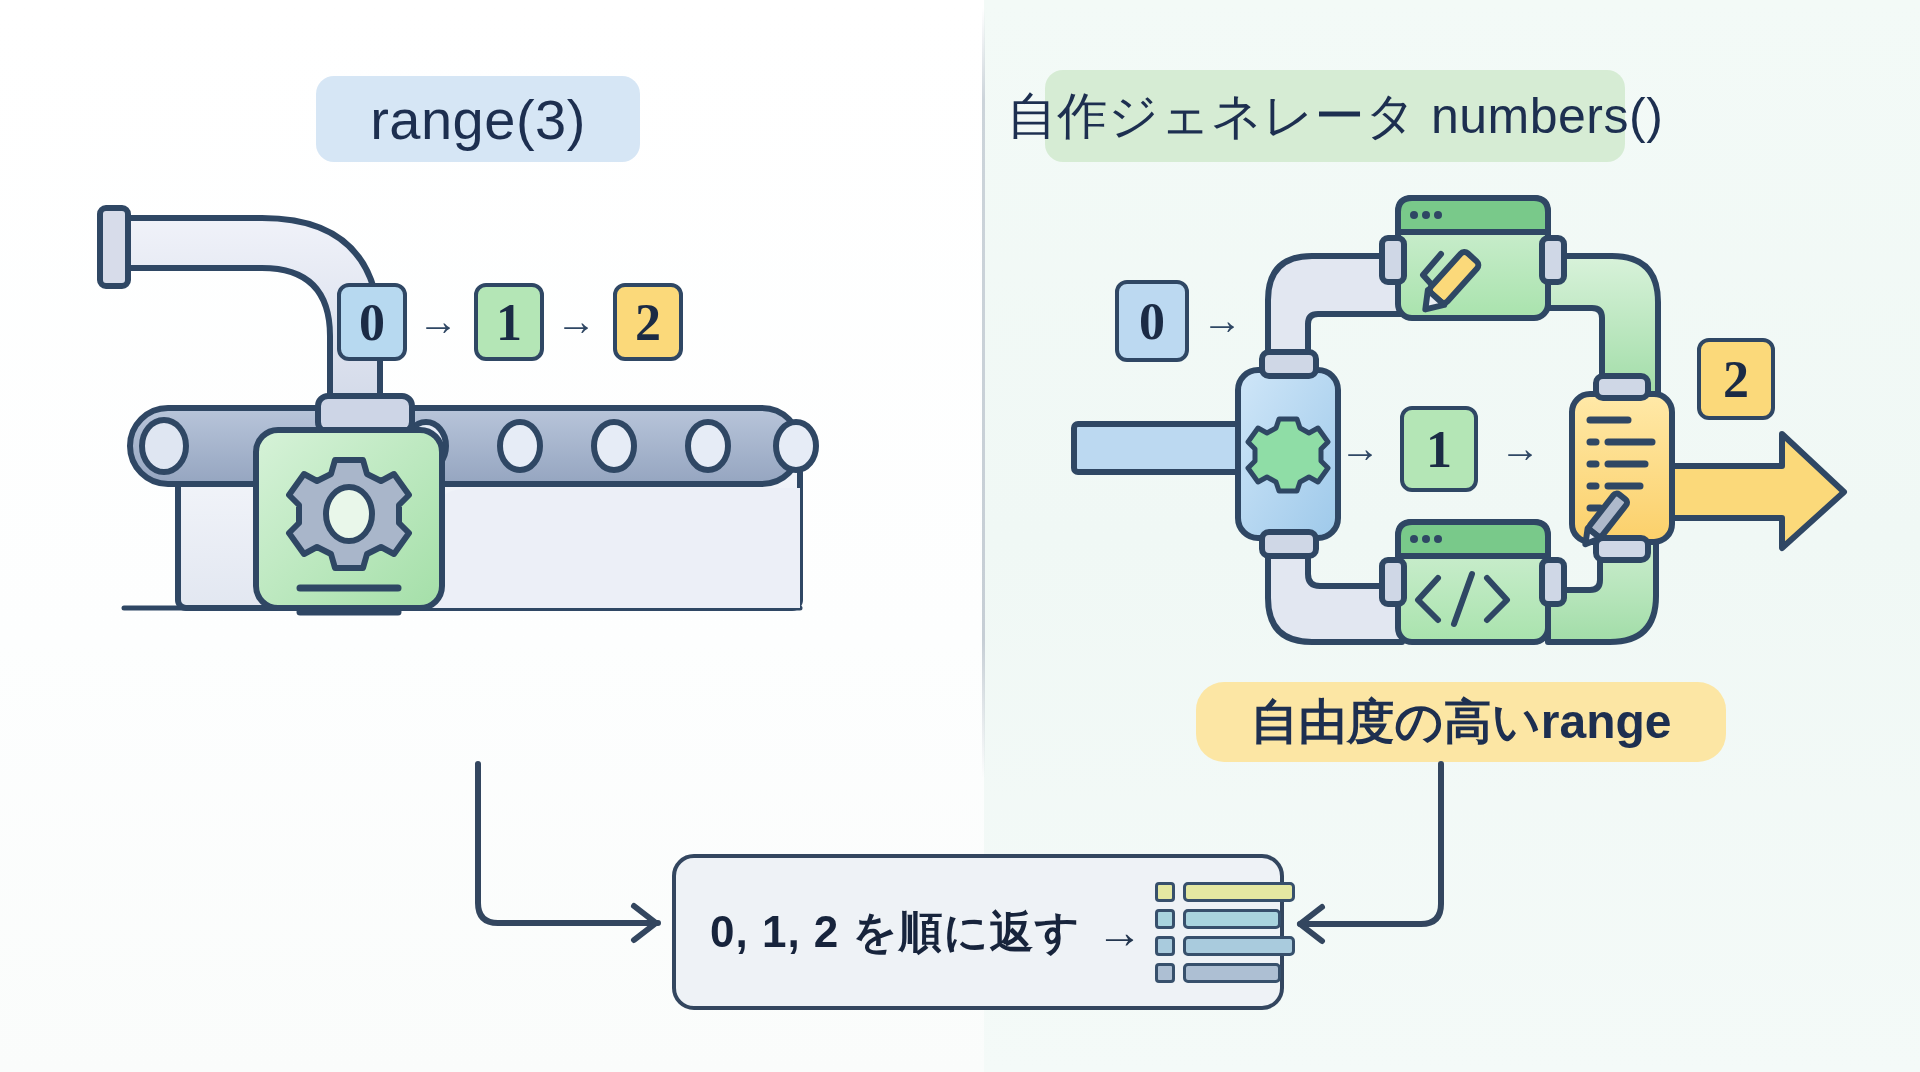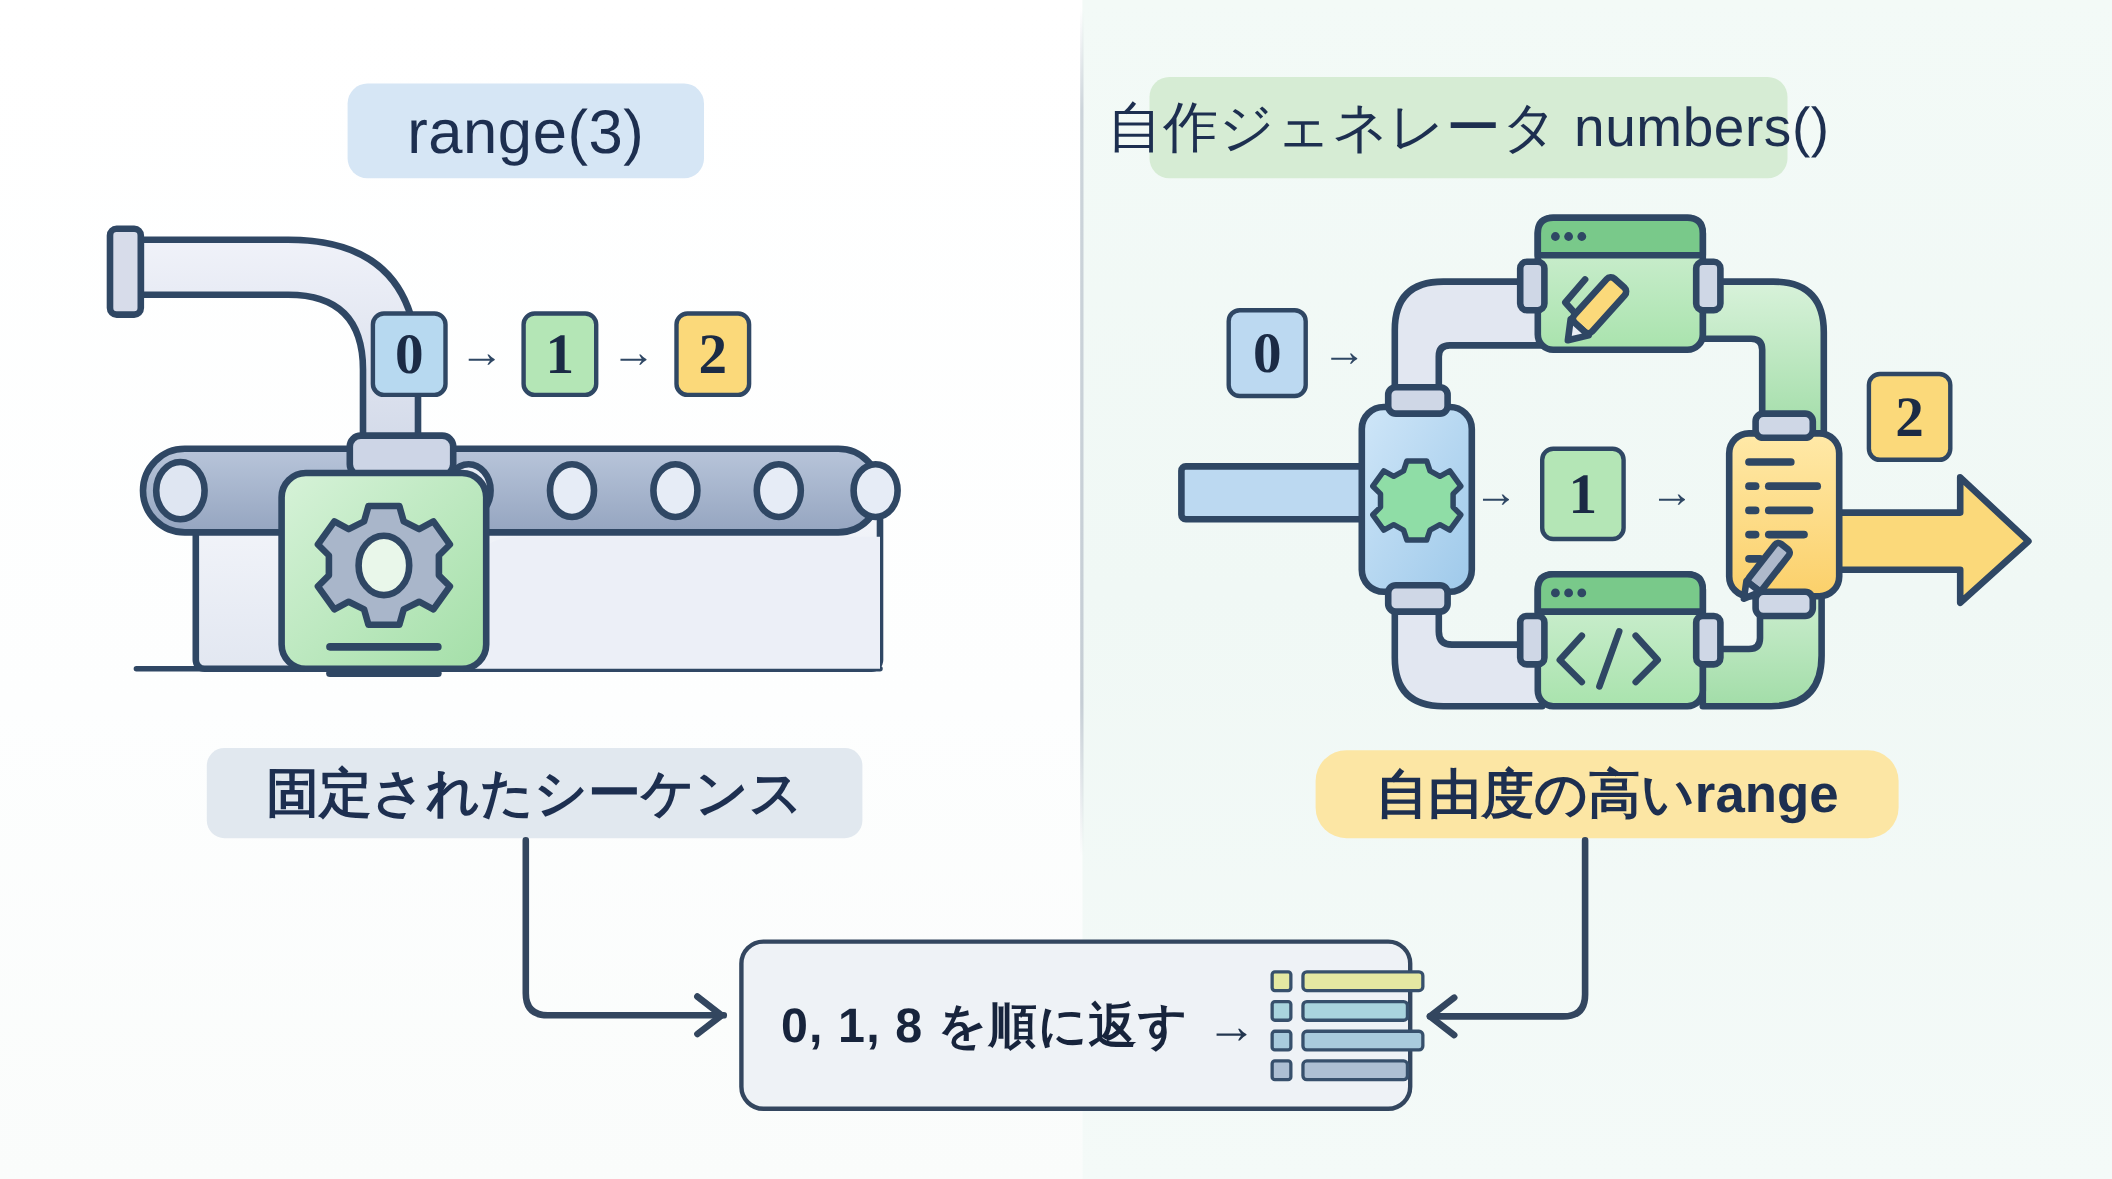--- a/index.html
+++ b/index.html
@@ -369,37 +369,36 @@
     <span>→</span>
   </div>
   <div class="arrow-glyph" style="left:1690px; top:355px; font-size:40px;">
     <span>→</span>
   </div>
   <div class="num-tile" style="left:1700px; top:336px; width:4px; height:4px; opacity:0;"></div>
   <div class="num-tile" style="left:1697px; top:338px; width:78px; height:82px; font-size:52px; background:#fbd97a;">
     <span>2</span>
   </div>
 
-  <div id="label-left">固定されたシーケンス</div>
 
   <div id="label-right">自由度の高いrange</div>
 
   <svg class="svg-layer" id="connectors" width="1920" height="1072">
     <g stroke="#33465f" stroke-width="6" fill="none" stroke-linecap="round" stroke-linejoin="round">
 
       <path d="M 478 764 L 478 903 q 0 20 20 20 L 658 923"></path>
       <path d="M 634 906 L 656 923 L 634 940"></path>
 
       <path d="M 1441 764 L 1441 904 q 0 20 -20 20 L 1300 924"></path>
       <path d="M 1322 907 L 1300 924 L 1322 941"></path>
     </g>
   </svg>
 
   <div id="result-box">
-    <span id="result-text">0, 1, 8 を順に返す</span>
+    <span id="result-text">0, 1, 2 を順に返す</span>
     <span id="result-arrow">→</span>
     <span id="result-list-icon">
       <span class="list-row">
         <span class="list-bullet" style="background:#e4e8a2;"></span>
         <span class="list-bar" style="width:112px; background:#e4e8a2;"></span>
       </span>
       <span class="list-row">
         <span class="list-bullet" style="background:#a9d4de;"></span>
         <span class="list-bar" style="width:98px; background:#a9d4de;"></span>
       </span>

